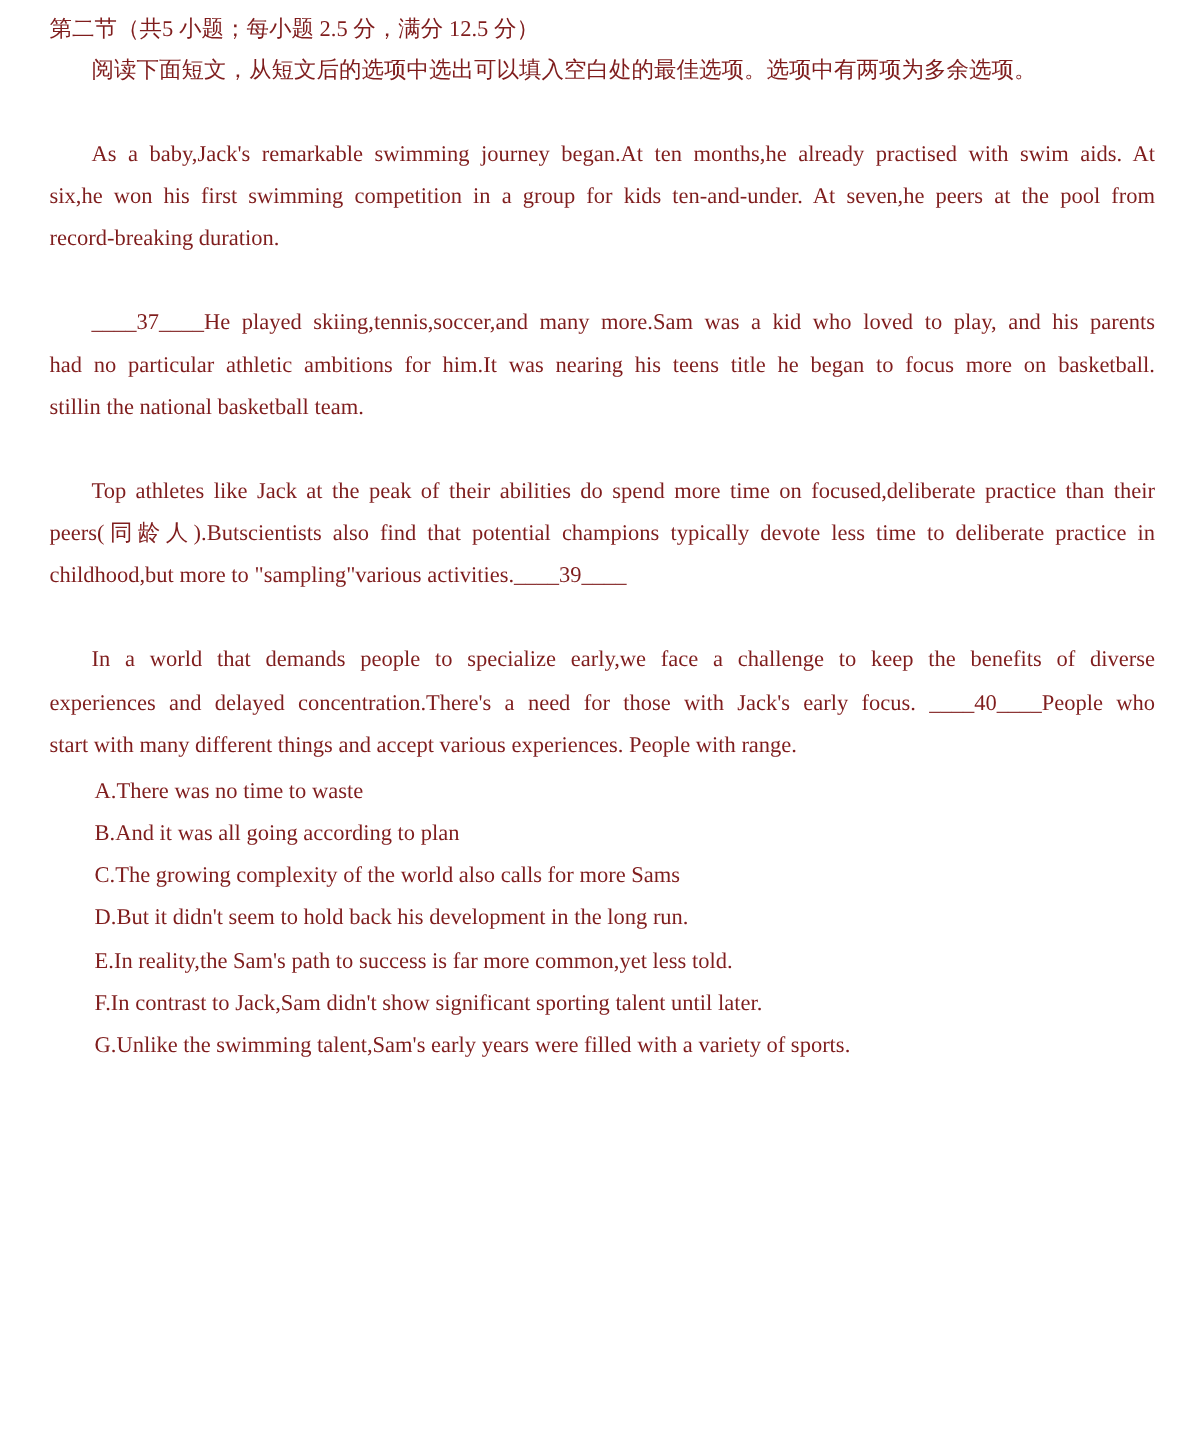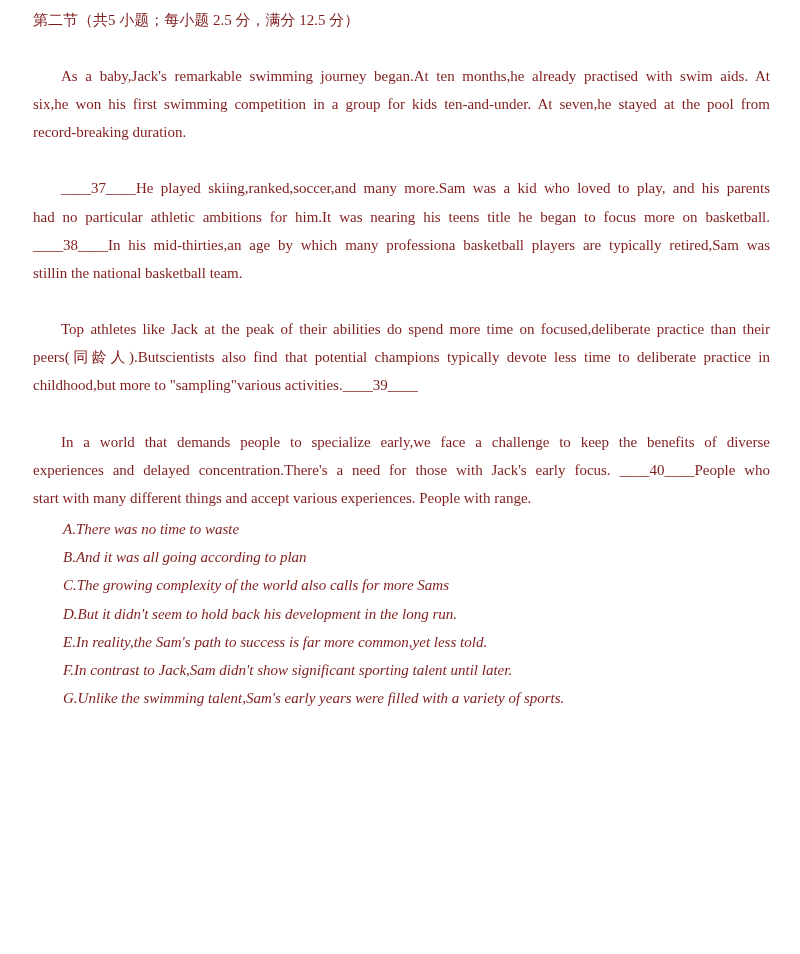--- a/index.html
+++ b/index.html
@@ -46,38 +46,37 @@
     text-indent: 28px;
     margin-top: 28px;
   }
   .options {
     margin-top: 3px;
   }
   .opt {
     line-height: 28.15px;
     text-align: left;
     padding-left: 30px;
-    font-style: italic;
   }
 </style>
 </head>
 <body>
 
 <div class="page">
 
   <div class="hdr">第二节（共5 小题；每小题 2.5 分，满分 12.5 分）</div>
+  <div class="instruction">阅读下面短文，从短文后的选项中选出可以填入空白处的最佳选项。选项中有两项为多余选项。</div>
 
   <div class="passage">
     <div class="ln j first">As a baby,Jack's remarkable swimming journey began.At ten months,he already practised with swim aids. At</div>
-    <div class="ln j">six,he won his first swimming competition in a group for kids ten-and-under. At seven,he stayed at the pool from</div>
+    <div class="ln j">six,he won his first swimming competition in a group for kids ten-and-under. At seven,he peers at the pool from</div>
     <div class="ln end">record-breaking duration.</div>
 
-    <div class="ln j first">____37____He played skiing,ranked,soccer,and many more.Sam was a kid who loved to play, and his parents</div>
+    <div class="ln j first">____37____He played skiing,tennis,soccer,and many more.Sam was a kid who loved to play, and his parents</div>
     <div class="ln j">had no particular athletic ambitions for him.It was nearing his teens title he began to focus more on basketball.</div>
-    <div class="ln j">____38____In his mid-thirties,an age by which many professiona basketball players are typically retired,Sam was</div>
     <div class="ln end">stillin the national basketball team.</div>
 
     <div class="ln j first">Top athletes like Jack at the peak of their abilities do spend more time on focused,deliberate practice than their</div>
     <div class="ln j">peers(同龄人).Butscientists also find that potential champions typically devote less time to deliberate practice in</div>
     <div class="ln end">childhood,but more to "sampling"various activities.____39____</div>
 
     <div class="ln j first">In a world that demands people to specialize early,we face a challenge to keep the benefits of diverse</div>
     <div class="ln j">experiences and delayed concentration.There's a need for those with Jack's early focus. ____40____People who</div>
     <div class="ln end">start with many different things and accept various experiences. People with range.</div>
   </div>

